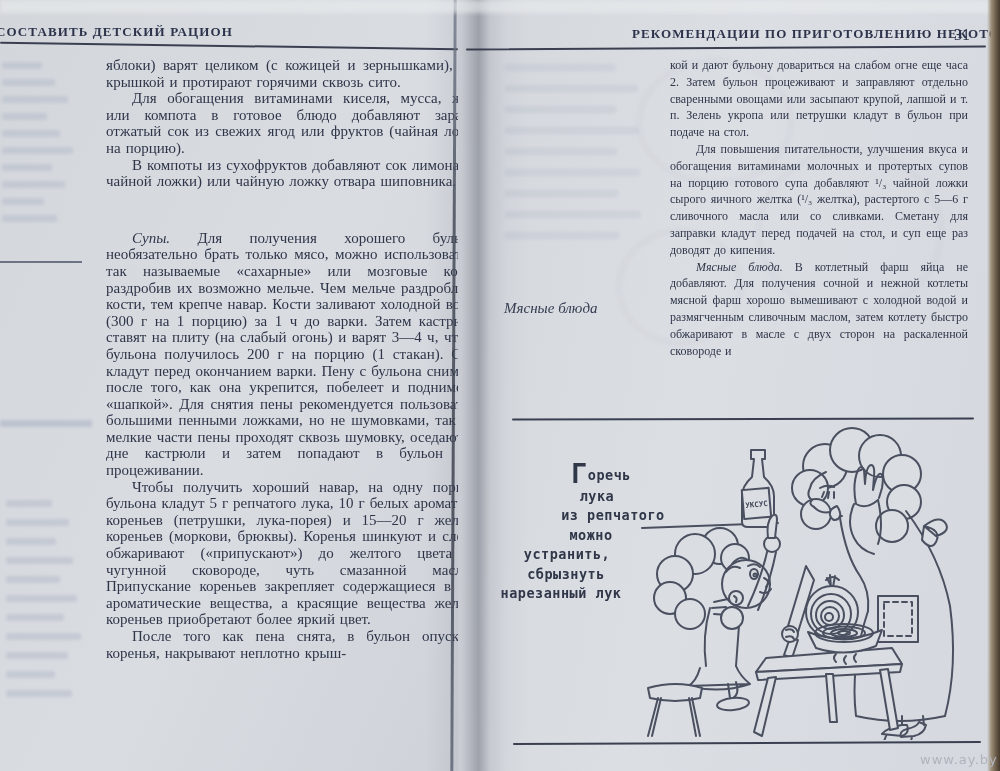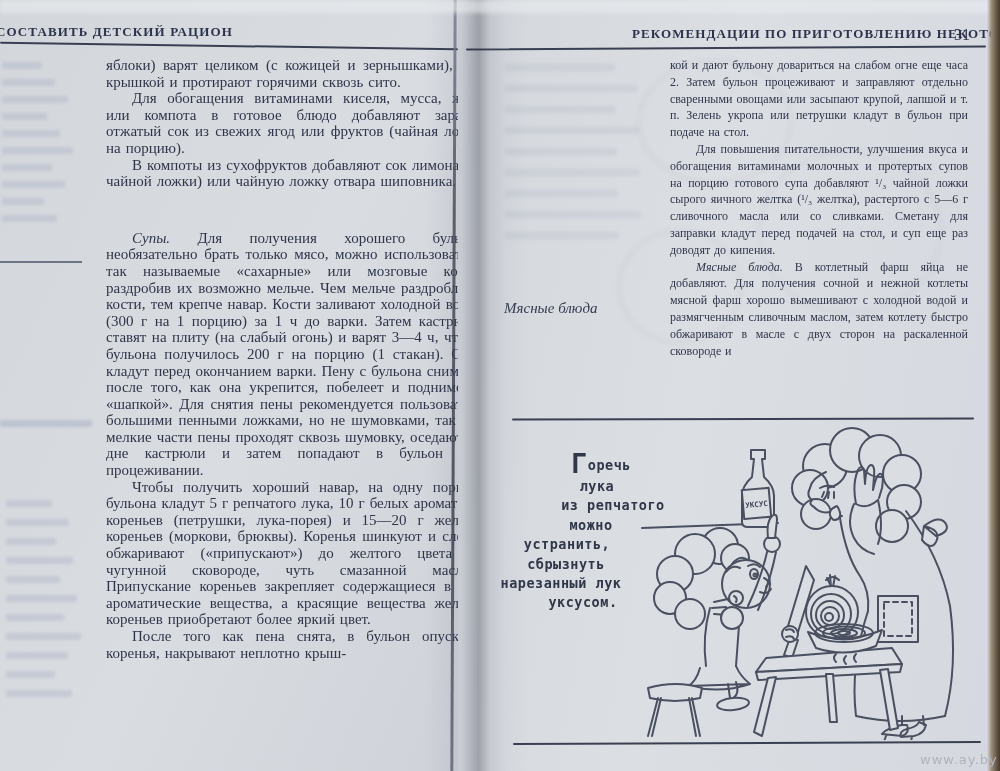--- a/index.html
+++ b/index.html
@@ -39,21 +39,21 @@
   .body-p.gap{margin-top:40px;}
   .lead{font-style:italic;}
 
   .mnote-left{position:absolute;left:0;top:268px;width:84px;font-weight:bold;
     font-size:15px;line-height:21.5px;color:#3b4459;text-shadow:0 0 1px rgba(59,68,89,.45);}
   .mnote-rule{position:absolute;left:0;top:261px;width:82px;height:1.5px;background:#4a5166;opacity:.75;}
   .mnote-right{position:absolute;left:46px;top:300px;font-style:italic;font-size:15px;color:#333b50;}
 
   .pageno{position:absolute;font-weight:normal;font-size:16px;color:#2c334b;}
 
-  .tipbox{position:absolute;left:42px;top:450px;width:174px;text-align:center;
+  .tipbox{position:absolute;left:42px;top:460px;width:174px;text-align:center;
     font-family:"DejaVu Sans Mono", monospace;font-weight:bold;color:#303749;
     font-size:13.5px;line-height:19.4px;letter-spacing:.5px;}
   .tip-line{white-space:nowrap;}
   .tipbox .tip-line:nth-child(1){transform:translateX(14px);}
   .tipbox .tip-line:nth-child(2){transform:translateX(10px);}
   .tipbox .tip-line:nth-child(3){transform:translateX(26px);}
   .tipbox .tip-line:nth-child(4){transform:translateX(4px);}
   .tipbox .tip-line:nth-child(5){transform:translateX(-20px);}
   .tipbox .tip-line:nth-child(6){transform:translateX(-21px);}
   .tipbox .tip-line:nth-child(7){transform:translateX(-26px);}
@@ -109,21 +109,20 @@
     <div class="rule" style="left:55px;top:742px;width:468px;transform:rotate(-.25deg);"></div>
 
     <div class="tipbox">
       <div class="tip-line"><span class="tip-initial">Г</span><span>оречь</span></div>
       <div class="tip-line">лука</div>
       <div class="tip-line">из репчатого</div>
       <div class="tip-line">можно</div>
       <div class="tip-line">устранить,</div>
       <div class="tip-line">сбрызнуть</div>
       <div class="tip-line">нарезанный лук</div>
-      <div class="tip-line">уксусом.</div>
     </div>
 
     <div class="ghost-blob" style="left:180px;top:60px;width:150px;height:120px;"></div>
     <div class="ghost-blob" style="left:300px;top:150px;width:180px;height:160px;"></div>
     <div class="ghost-blob" style="left:160px;top:230px;width:120px;height:110px;"></div>
 
     <svg class="art" width="350" height="314" viewBox="0 0 350 314">
 
       <g>
         <path d="M2 102 L138 97" stroke-width="5"></path>

